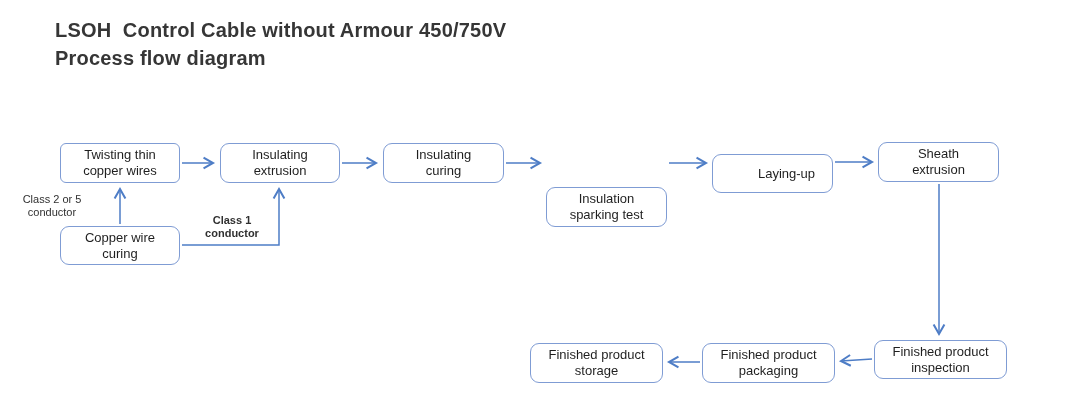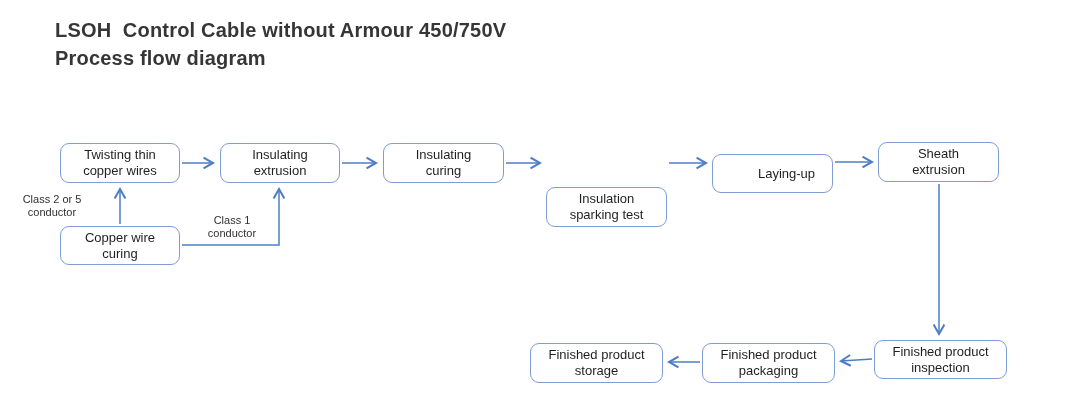--- a/index.html
+++ b/index.html
@@ -47,32 +47,32 @@
   }
   .annotation{
     position:absolute;
     font-size:11px;
     line-height:13px;
     color:var(--annotation-text);
     text-align:center;
     white-space:pre-line;
   }
   
-  .n-twisting   {left:60px;  top:143px; width:120px; height:40px;}
+  .n-twisting   {left:60px;  top:143px; width:120px; height:40px;border-radius:6px;}
   .n-insulext   {left:220px; top:143px; width:120px; height:40px;}
   .n-insulcure  {left:383px; top:143px; width:121px; height:40px;}
   .n-spark      {left:546px; top:143px; width:121px; height:40px;margin-top:44px;}
   .n-laying     {left:712px; top:154px; width:121px; height:39px;padding-left:28px;}
   .n-sheath     {left:878px; top:142px; width:121px; height:40px;}
   .n-copper     {left:60px;  top:226px; width:120px; height:39px;}
   .n-inspect    {left:874px; top:340px; width:133px; height:39px;}
   .n-package    {left:702px; top:343px; width:133px; height:40px;}
   .n-storage    {left:530px; top:343px; width:133px; height:40px;}
   .a-class2     {left:6px;   top:193px; width:92px;}
-  .a-class1     {left:187px; top:214px; width:90px;}
+  .a-class1     {left:187px; top:214px; width:90px;font-weight:bold;}
   svg.arrows{
     position:absolute;
     left:0; top:0;
     width:1071px; height:403px;
     pointer-events:none;
   }
   svg.arrows line, svg.arrows path{
     stroke:var(--arrow);
     stroke-width:1.5;
     fill:none;

